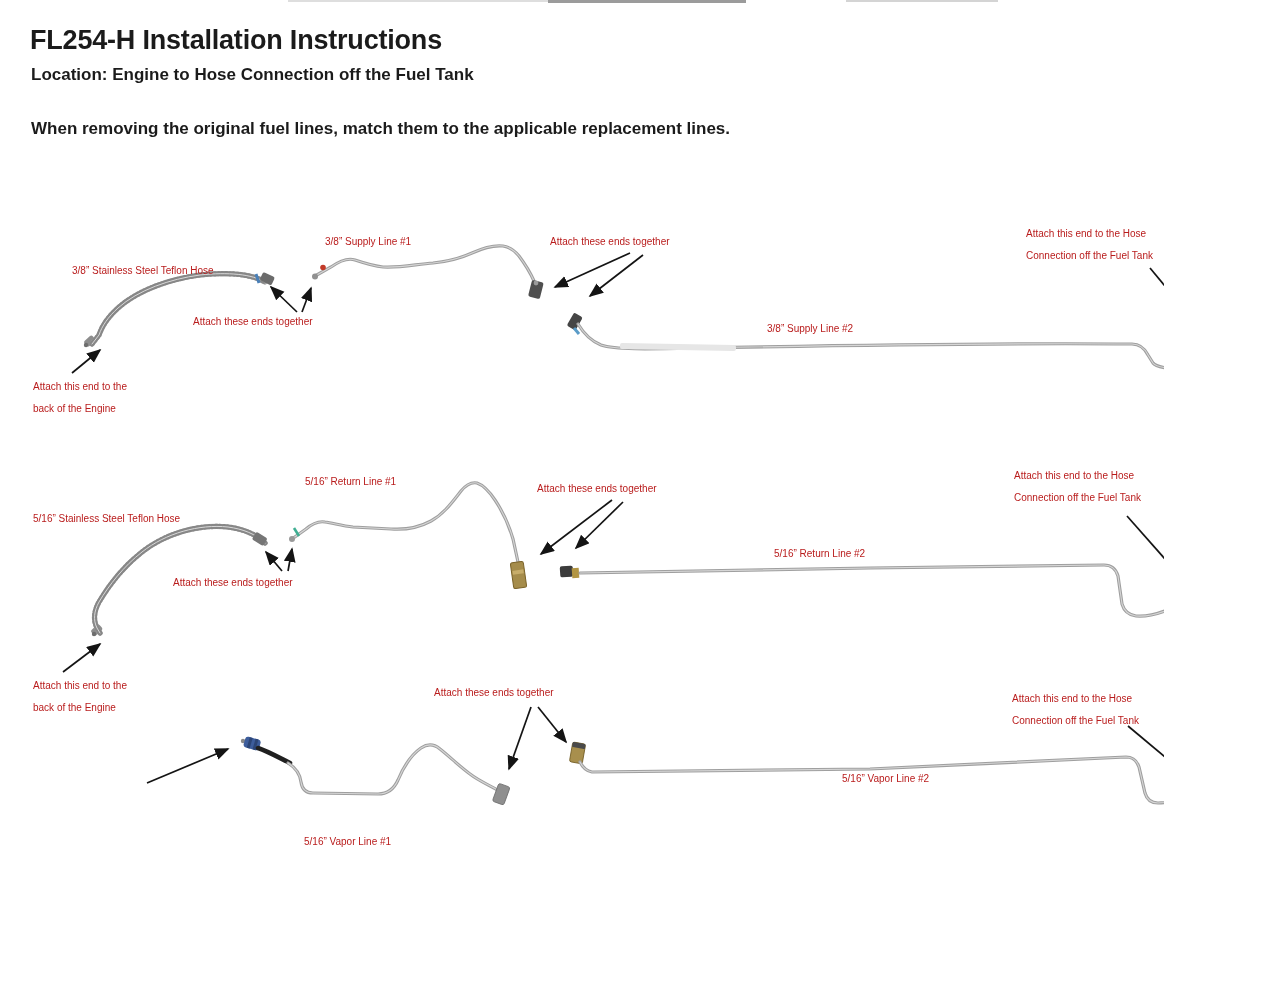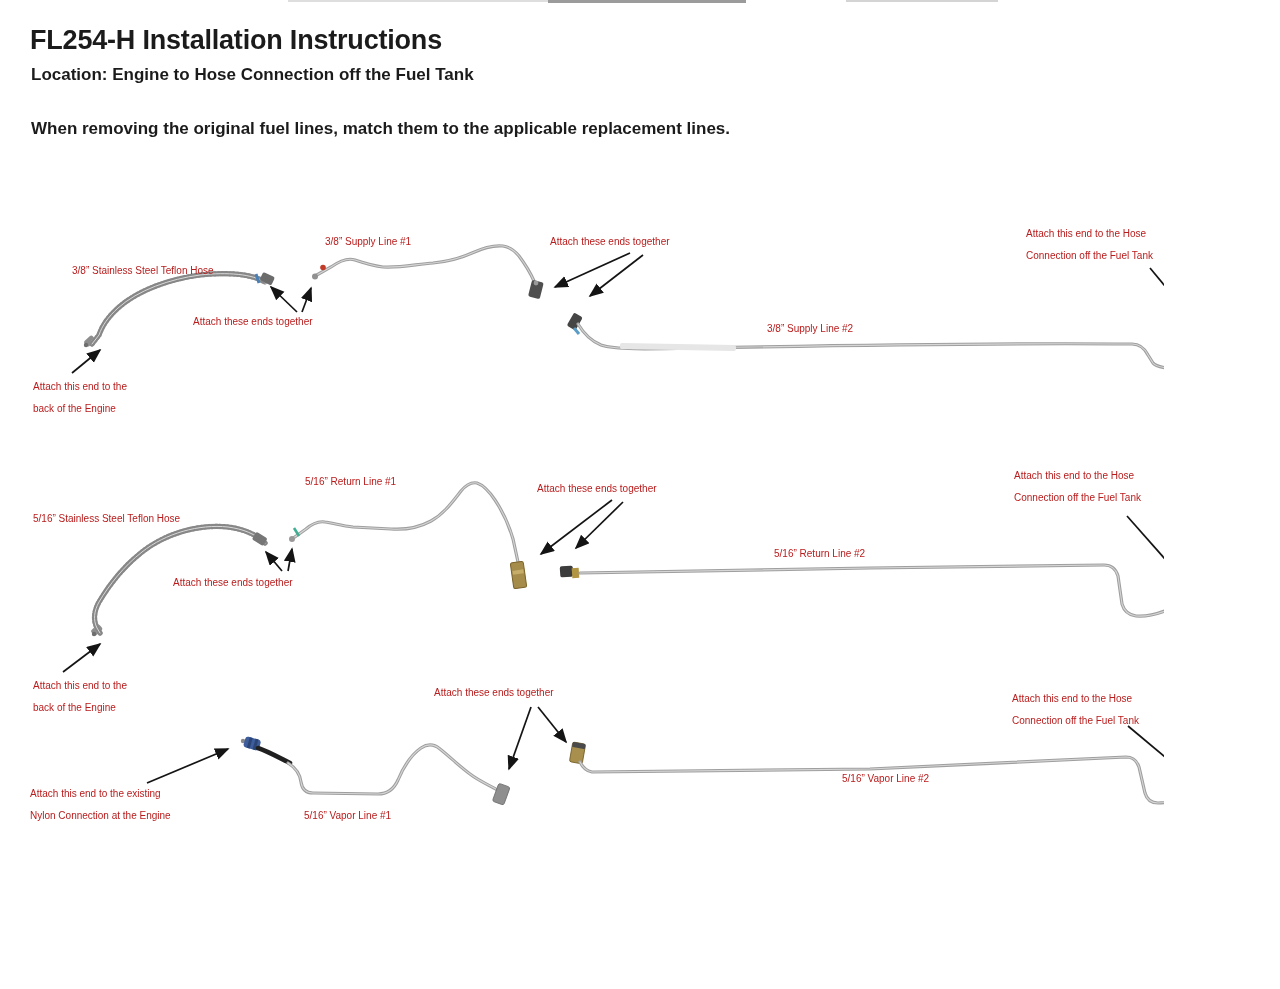--- a/index.html
+++ b/index.html
@@ -160,21 +160,19 @@
   <div class="lbl" style="left:305px;top:471px;">5/16” Return Line #1</div>
   <div class="lbl" style="left:173px;top:572px;">Attach these ends together</div>
   <div class="lbl" style="left:537px;top:478px;">Attach these ends together</div>
   <div class="lbl" style="left:774px;top:543px;">5/16” Return Line #2</div>
   <div class="lbl" style="left:33px;top:675px;">Attach this end to the
 back of the Engine</div>
   <div class="lbl center" style="left:1014px;top:465px;width:214px;">Attach this end to the Hose
 Connection off the Fuel Tank</div>
 
   <div class="lbl" style="left:434px;top:682px;">Attach these ends together</div>
-  <div class="lbl center" style="left:30px;top:783px;width:240px;">Attach this end to the existing
-Nylon Connection at the Engine</div>
-  <div class="lbl" style="left:304px;top:805px;">5/16” Vapor Line #1</div>
+  <div class="lbl" style="left:304px;top:831px;">5/16” Vapor Line #1</div>
   <div class="lbl" style="left:842px;top:768px;">5/16” Vapor Line #2</div>
   <div class="lbl center" style="left:1012px;top:688px;width:214px;">Attach this end to the Hose
 Connection off the Fuel Tank</div>
 
 
 </div>
 
 </body></html>

